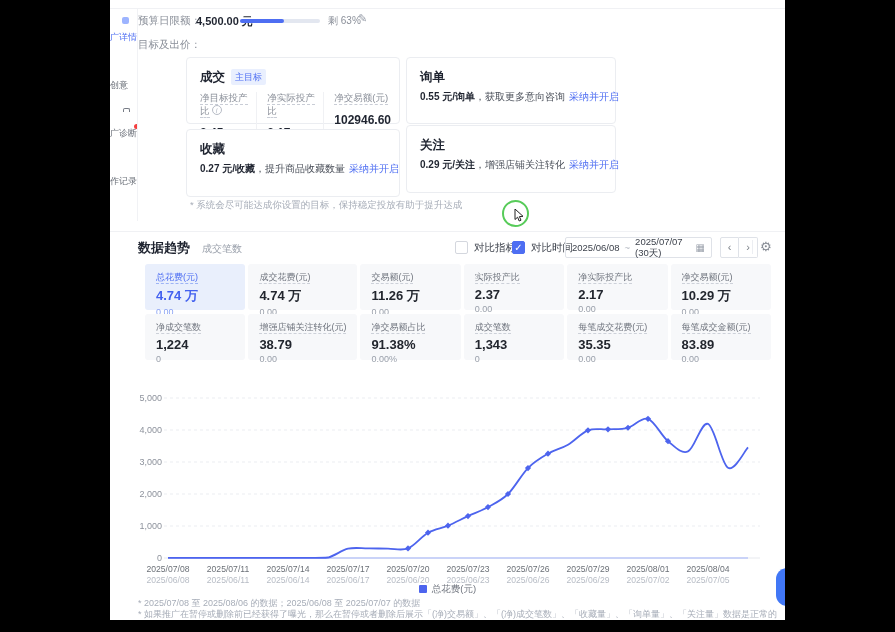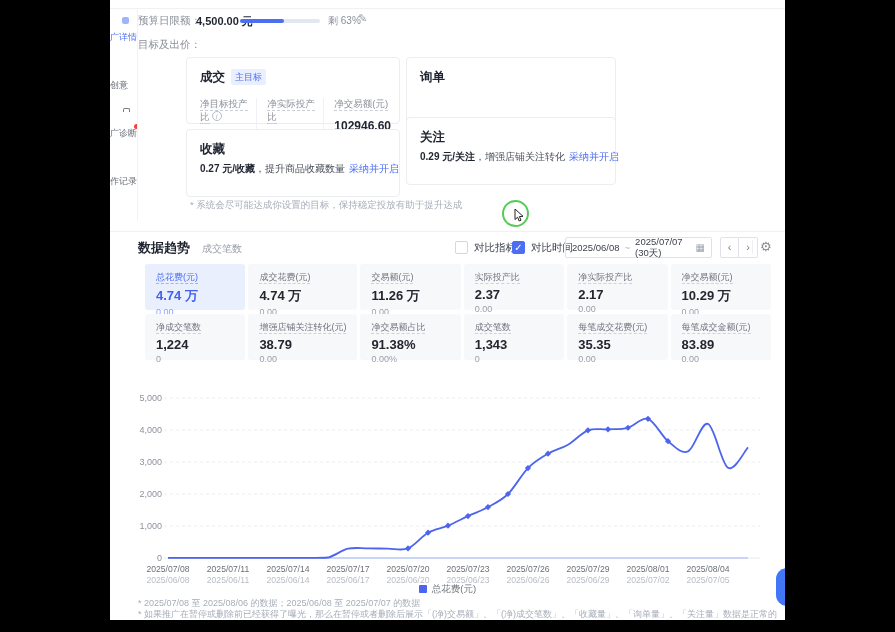--- a/index.html
+++ b/index.html
@@ -47,21 +47,21 @@
   #bid-tabs .tab.on { color:#2a2f38; font-weight:bold; }
   #bid-tabs .sep { display:inline-block; margin:0 9px; width:1px; height:10px; background:#e3e5ea; }
 
   
   #cards { position:absolute; left:76px; top:57px; width:430px; }
   .gcard { position:absolute; border:1px solid #ebedf1; border-radius:4px; background:#fff;padding-left:38px; }
   .gc-title { position:absolute; left:13px; top:11px; font-size:12.5px; font-weight:bold; color:#1f2430; }
   .gc-badge { position:absolute; left:44px; top:11px; font-size:9px; color:#4e6ef2;
     background:#e9effe; border-radius:2px; padding:1.5px 4px; }
   .gc-metrics { position:absolute; left:13px; top:34px; right:8px; display:flex; }
-  .gc-m { flex:1; border-left:1px solid #f0f1f4; padding-left:10px;margin-top:6px; }
+  .gc-m { flex:1; border-left:1px solid #f0f1f4; padding-left:10px; }
   .gc-m:first-child { border-left:none; padding-left:0; }
   .gc-ml { font-size:9.5px; color:#8a8f99; }
   .gc-ml .u { border-bottom:1px dashed #c9cdd6; padding-bottom:1px; }
   .gc-mv { margin-top:8px; font-size:12px; font-weight:bold; color:#1f2430; }
   .info-i { display:inline-block; width:10px; height:10px; border:1px solid #b7bcc6; border-radius:50%;
     font-size:7.5px; line-height:9px; text-align:center; color:#b7bcc6; font-style:italic; margin-left:2px; vertical-align:1px;}
   .gc-desc { position:absolute; left:13px; top:32px; font-size:10px; color:#4b505a; white-space:nowrap; }
   .gc-desc b { color:#1f2430; }
   .gc-link { color:#4e6ef2; cursor:pointer; margin-left:4px; }
   #cards-note { position:absolute; left:80px; top:199px; font-size:9.5px; color:#a7adb8; }
@@ -170,26 +170,27 @@
             <div class="gc-mv">2.17</div>
           </div>
           <div class="gc-m">
             <div class="gc-ml"><span class="u">净交易额(元)</span></div>
             <div class="gc-mv">102946.60</div>
           </div>
         </div>
       </div>
       <div class="gcard" style="left:220px;top:0;width:210px;height:67px;">
         <span class="gc-title">询单</span>
+        <div class="gc-desc"><b>0.55 元/询单</b><span>，获取更多意向咨询</span><span class="gc-link">采纳并开启</span></div>
       </div>
       <div class="gcard" style="left:0;top:72px;width:214px;height:68px;">
         <span class="gc-title">收藏</span>
         <div class="gc-desc"><b>0.27 元/收藏</b><span>，提升商品收藏数量</span><span class="gc-link">采纳并开启</span></div>
       </div>
-      <div class="gcard" style="left:220px;top:60px;width:210px;height:68px;">
+      <div class="gcard" style="left:220px;top:68px;width:210px;height:68px;">
         <span class="gc-title">关注</span>
         <div class="gc-desc"><b>0.29 元/关注</b><span>，增强店铺关注转化</span><span class="gc-link">采纳并开启</span></div>
       </div>
     </div>
     <div id="cards-note">* 系统会尽可能达成你设置的目标，保持稳定投放有助于提升达成</div>
 
     <div id="cursor-ring"></div>
     <svg id="cursor-arrow" width="11" height="13" viewBox="0 0 11 13">
       <path d="M1,0 L1,10.5 L3.6,8.2 L5.2,12 L7,11.2 L5.4,7.6 L9,7.3 Z" fill="#fff" stroke="#222" stroke-width="1"></path>
     </svg>

